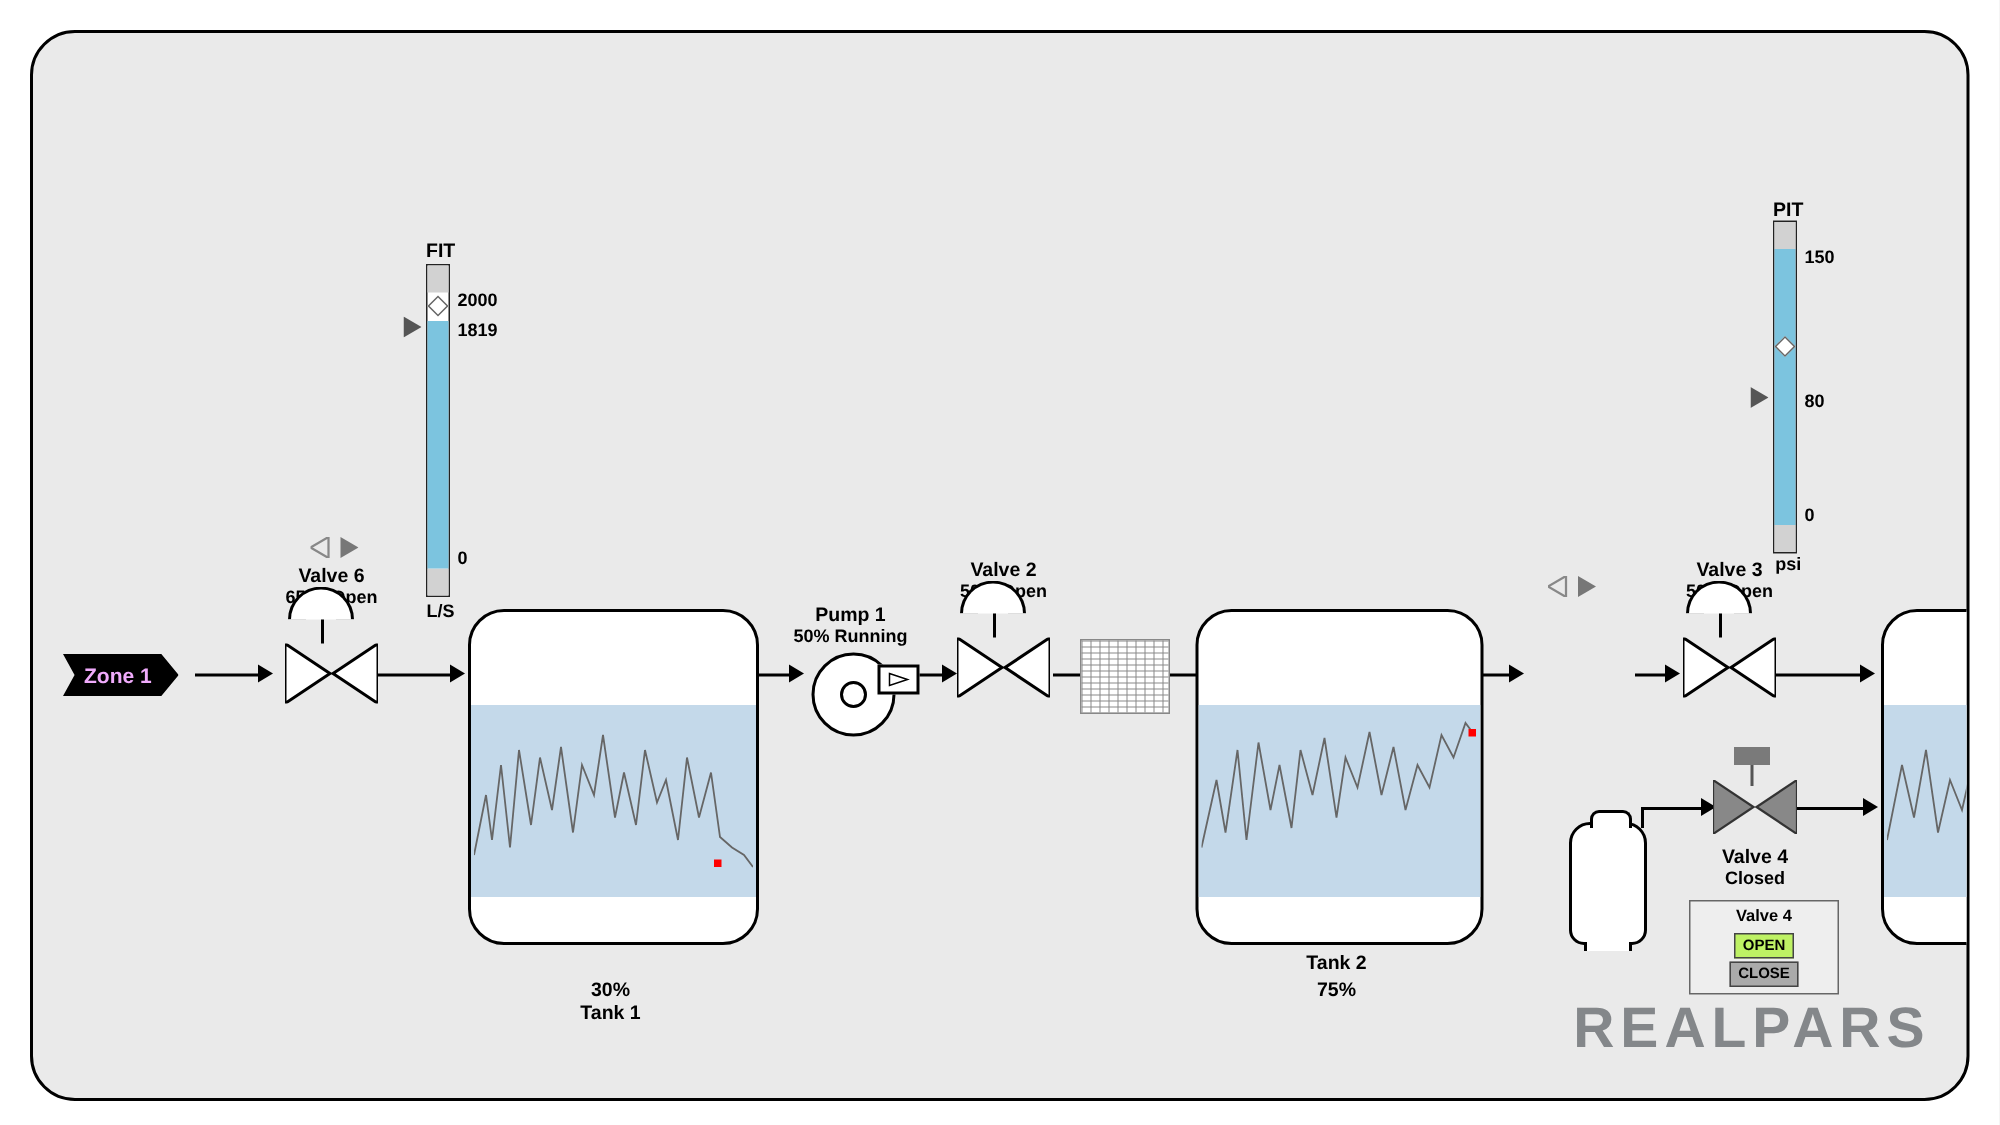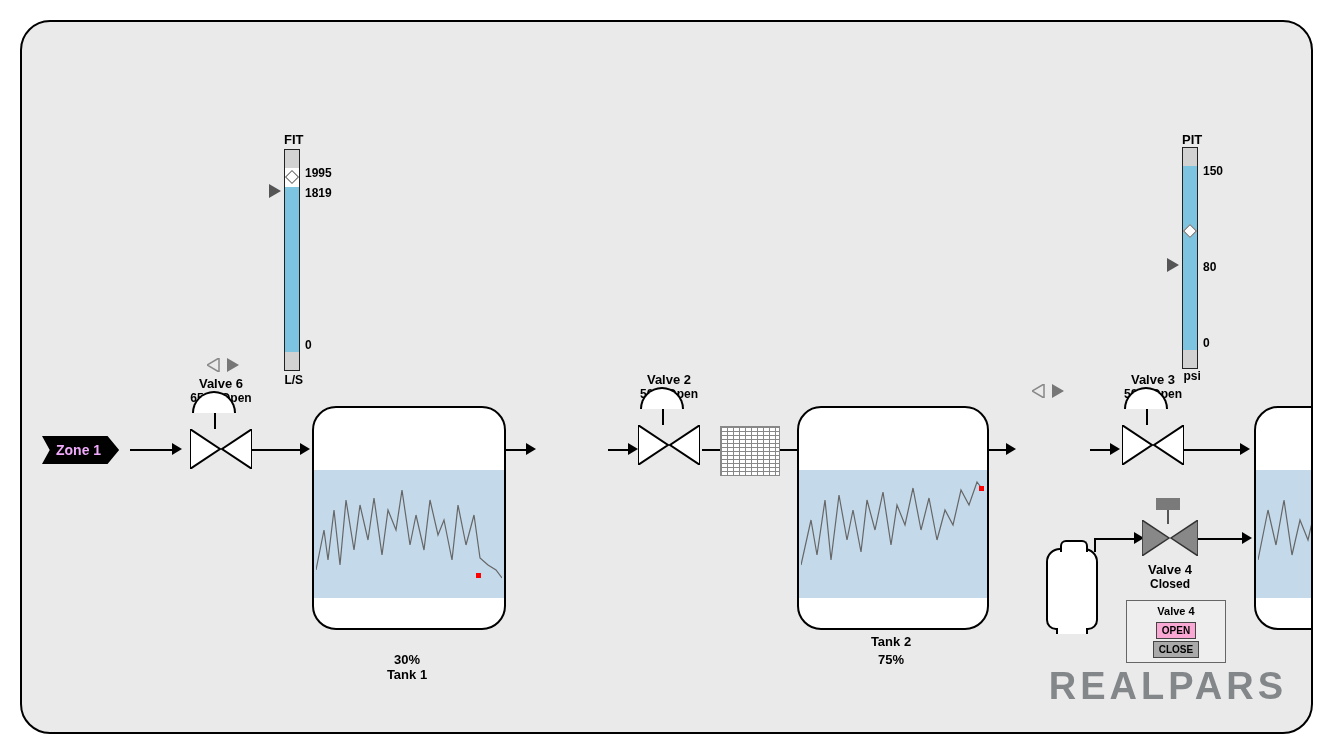--- a/index.html
+++ b/index.html
@@ -71,21 +71,21 @@
   .small-tank {
     width: 48px; height: 78px; border:2px solid #000; background:#fff;
     border-radius: 14px 14px 10px 10px;
     position: relative;
   }
   .small-tank::before { content:''; position:absolute; top:-10px; left:12px; width:24px; height:10px; background:#fff; border:2px solid #000; border-bottom:none; border-radius: 6px 6px 0 0; }
   .small-tank::after { content:''; position:absolute; bottom:-6px; left:8px; right:8px; height:6px; border-left:2px solid #000; border-right:2px solid #000; background:#fff; }
 
   .btn-group { border:1px solid #666; padding:4px; background:#eee; text-align:center; width:90px; }
   .btn { display:inline-block; font-size:10px; font-weight:bold; border:1px solid #444; padding:2px 5px; cursor:pointer; }
-  .btn.open { background:#f9a8d4; }
+  .btn.open { background:#bef264; }
   .btn.close { background:#aaa; }
   .btn-group .title { font-size:11px; font-weight:bold; margin-bottom:3px; }
 
   .brand { position:absolute; right: 24px; bottom: 24px; font-size: 38px; letter-spacing: 4px; font-weight:bold; color:#84878a; font-family: Arial, sans-serif; }
 </style>
 </head>
 <body>
 
 <div class="frame">
 
@@ -112,27 +112,27 @@
   <div class="abs arrow-line" style="left:962px; top:427px; width:24px;"></div>
   <div class="abs arrowhead" style="left:984px; top:421px;"></div>
 
   <div class="abs arrow-line" style="left:1068px; top:427px; width:22px;"></div>
   <div class="abs arrowhead" style="left:1088px; top:421px;"></div>
 
   <div class="abs arrow-line" style="left:1162px; top:427px; width:60px;"></div>
   <div class="abs arrowhead" style="left:1218px; top:421px;"></div>
 
   <div class="abs" style="left:262px; top:110px;">
-    <div class="label" style="margin-bottom:2px;">FIT</div>
+    <div class="label" style="margin-bottom:2px;margin-top:27px;">FIT</div>
     <div class="scale-box" style="height:220px; position:relative;">
       <div class="scale-cap" style="position:absolute; top:0; left:0; right:0;"></div>
       <div class="scale-cap" style="position:absolute; bottom:0; left:0; right:0;"></div>
       <div class="scale-fill" style="position:absolute; bottom:18px; left:0; right:0; height:165px;"></div>
       <div class="diamond" style="position:absolute; top:22px; left:2px;"></div>
-      <span class="scale-tick" style="top:16px; left:20px;">1995</span>
+      <span class="scale-tick" style="top:16px; left:20px;">2000</span>
       <span class="scale-tick" style="top:36px; left:20px;">1819</span>
       <span class="scale-tick" style="bottom:18px; left:20px;">0</span>
 
       <svg width="12" height="14" style="position:absolute; left:-16px; top:34px;">
           <polygon points="0,0 0,14 12,7" fill="#555"></polygon>
         </svg>
     </div>
     <div class="label small" style="margin-top:2px;">L/S</div>
   </div>
 
@@ -161,20 +161,34 @@
   <div class="abs tank" style="left:290px; top:384px; width:190px; height:220px;">
     <div class="tank-fill" style="height:128px; bottom:30px;"></div>
     <svg style="position:absolute; left:2px; bottom:30px; width:186px; height:128px;">
       <polyline fill="none" stroke="#666" stroke-width="1.2" points="0,100 8,60 12,90 18,40 24,95 30,30 38,80 44,35 52,70 58,28 66,85 72,40 80,60 86,20 94,75 100,45 108,80 114,30 122,65 128,50 136,90 142,35 150,75 158,45 164,88 172,95 180,100 186,108"></polyline>
       <rect x="160" y="103" width="5" height="5" fill="red"></rect>
     </svg>
   </div>
   <div class="abs label" style="left:290px; top:645px; width:190px;">Tank 1</div>
   <div class="abs label" style="left:290px; top:630px; width:190px;">30%</div>
 
+  <div class="abs" style="left:500px; top:380px; text-align:center; width:90px;">
+    <div class="label">Pump 1</div>
+    <div class="label small">50% Running</div>
+    <div style="position:relative; margin:4px auto 0; width:52px;">
+      <div class="pump-circle">
+          <div class="pump-inner"></div>
+        </div>
+      <div class="pump-out" style="left:44px; top:8px;">
+        <svg width="24" height="16">
+            <polygon points="6,4 18,8 6,12" fill="none" stroke="#000" stroke-width="1"></polygon>
+          </svg>
+      </div>
+    </div>
+  </div>
 
   <div class="abs" style="left:610px; top:350px; text-align:center; width:74px;">
     <div class="label">Valve 2</div>
     <div class="label small">50% Open</div>
     <div style="position:relative; margin-top:24px;">
       <div class="valve-cap"></div>
       <div class="valve-stem"></div>
       <svg width="62" height="40">
         <polygon points="0,0 30,20 0,40" fill="#fff" stroke="#000" stroke-width="2"></polygon>
         <polygon points="62,0 32,20 62,40" fill="#fff" stroke="#000" stroke-width="2"></polygon>

